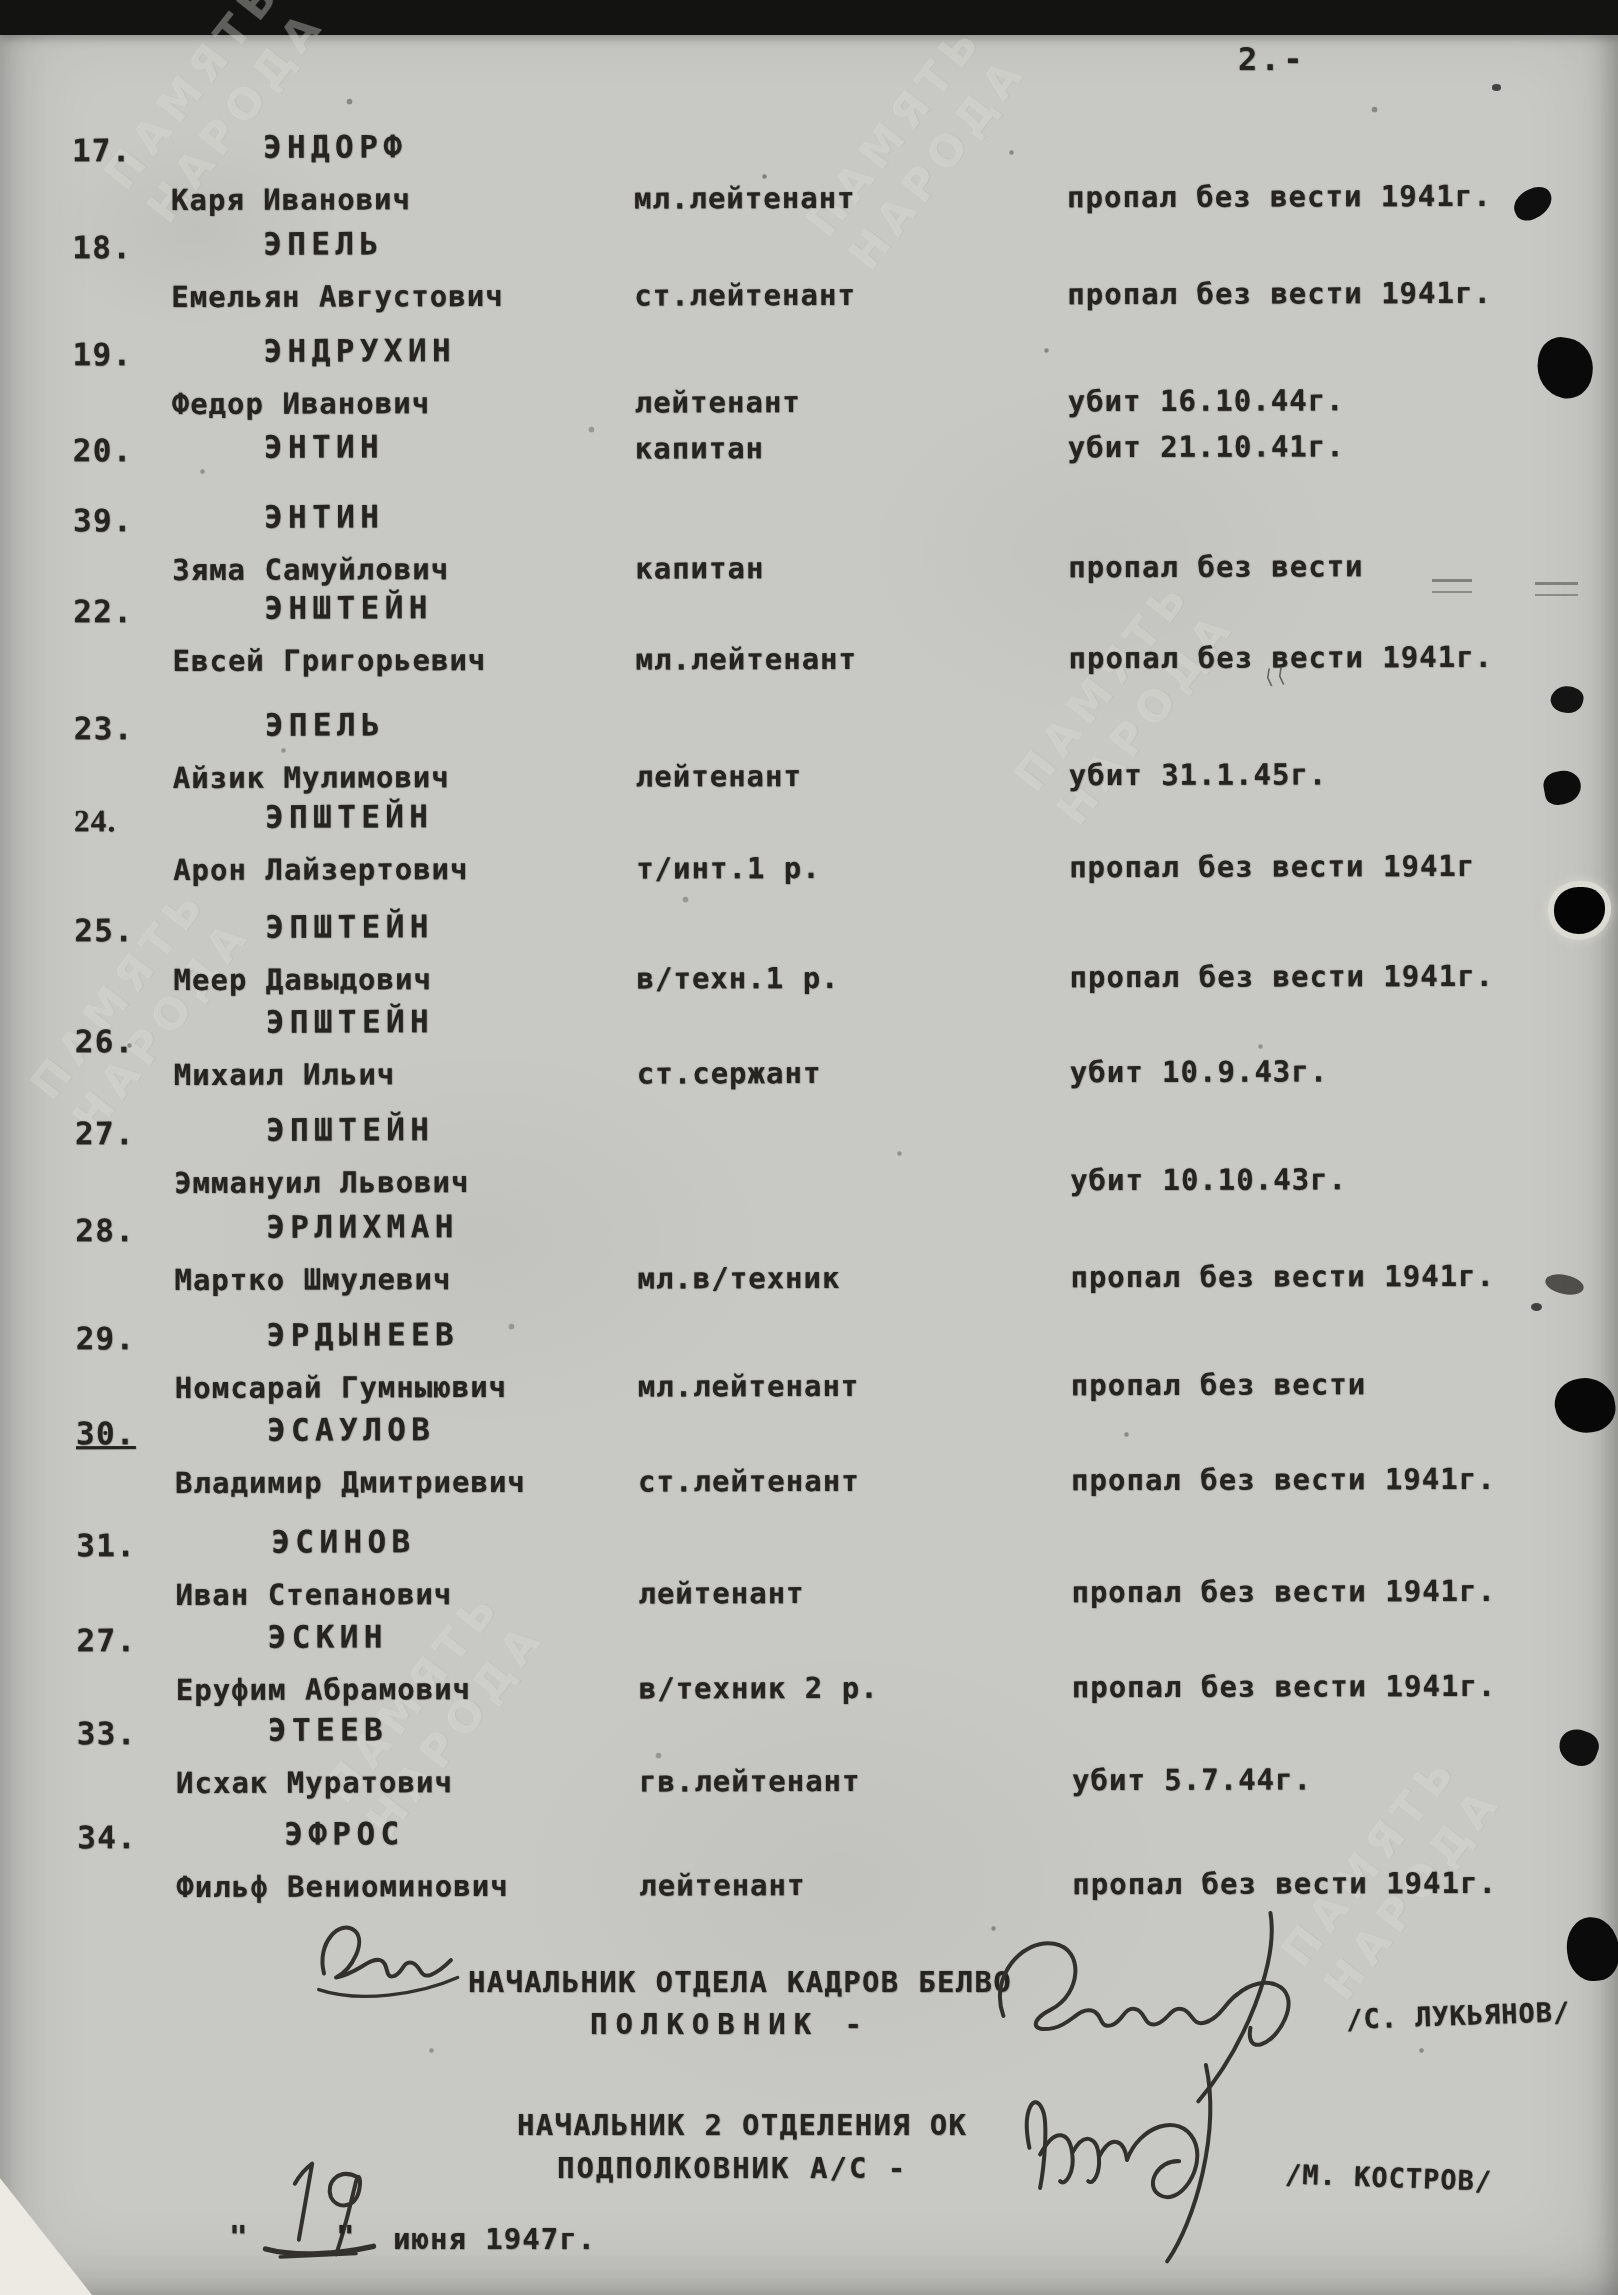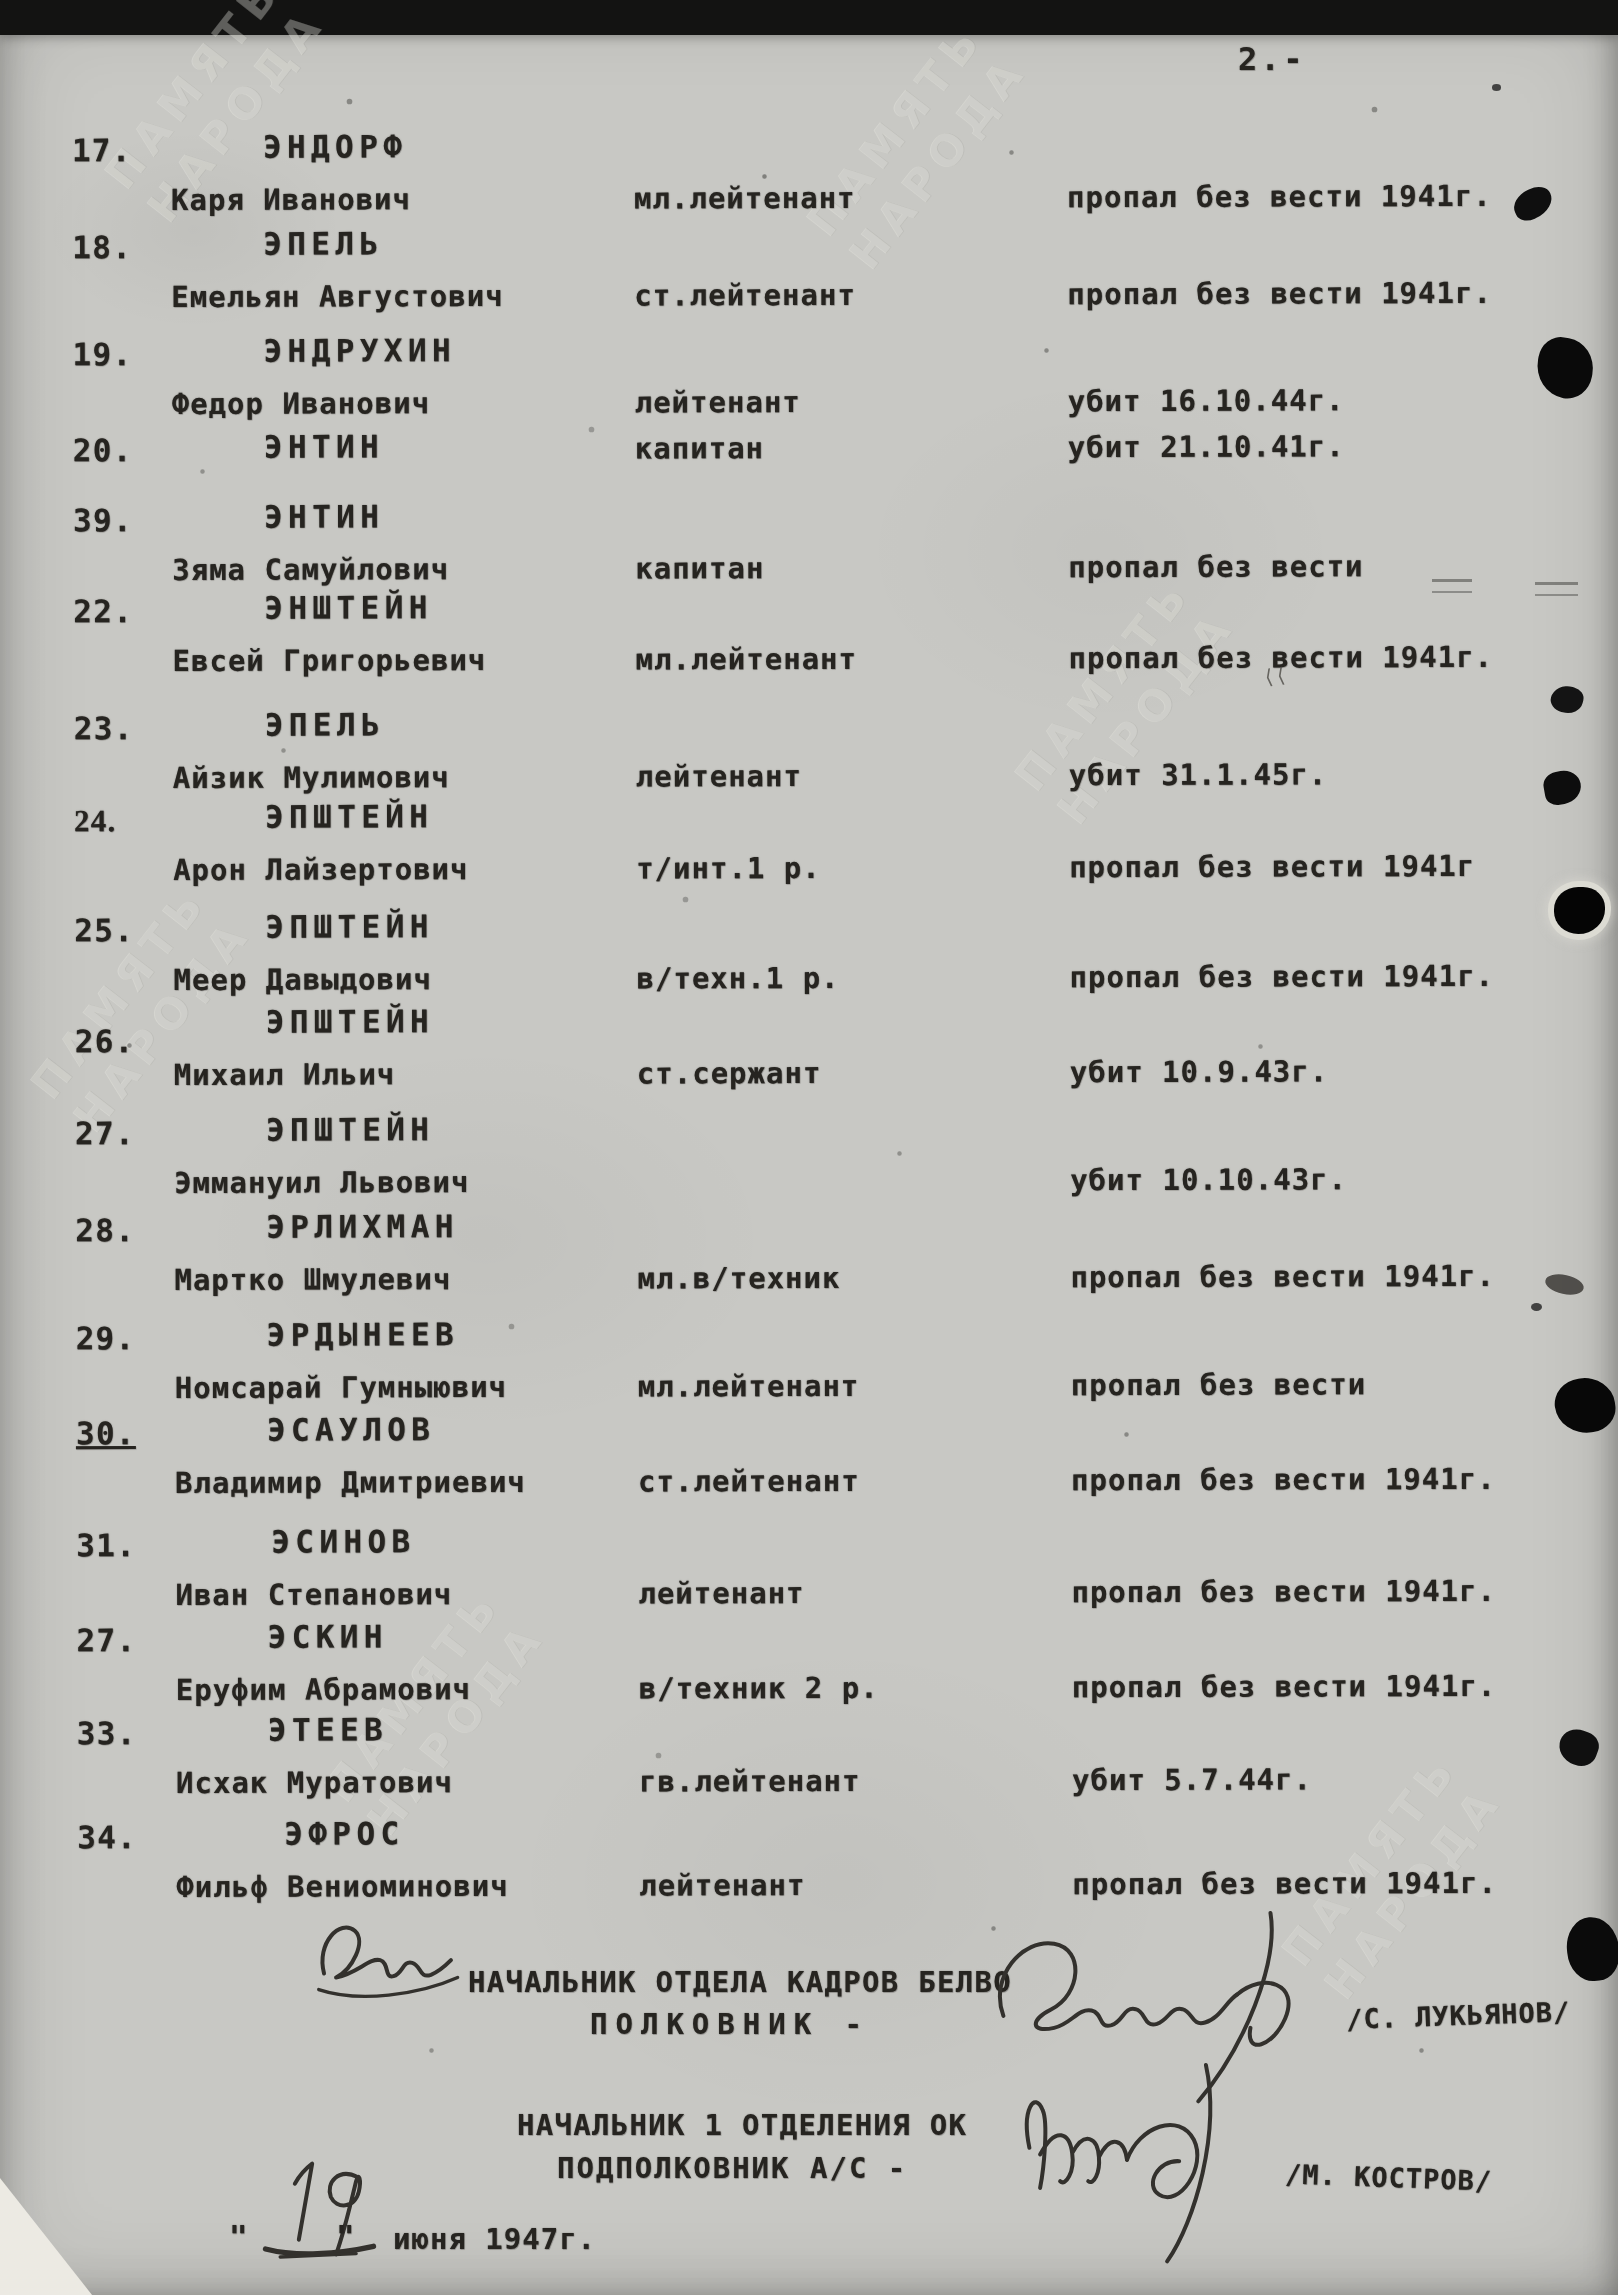--- a/index.html
+++ b/index.html
@@ -212,21 +212,21 @@
         <span class="typed " style="left: 637px; top: 51px;">лейтенант</span>
         <span class="typed " style="left: 1070px; top: 51px;">пропал без вести 1941г.</span>
       </div>
     </div>
 
   <div class="note" style="left:1263px;top:664px;">⟨⟨</div>
 
   <div class="typed" style="left:468px;top:1966px;font-size:29px;letter-spacing:1.3px;">НАЧАЛЬНИК ОТДЕЛА КАДРОВ БЕЛВО</div>
   <div class="typed" style="left:590px;top:2008px;font-size:29px;letter-spacing:8px;">ПОЛКОВНИК -</div>
   <div class="typed" style="left:1346px;top:2000px;font-size:27px;transform:rotate(-2deg);">/С. ЛУКЬЯНОВ/</div>
-  <div class="typed" style="left:517px;top:2109px;font-size:29px;letter-spacing:1.3px;">НАЧАЛЬНИК 1 ОТДЕЛЕНИЯ ОК</div>
+  <div class="typed" style="left:517px;top:2109px;font-size:29px;letter-spacing:1.3px;">НАЧАЛЬНИК 2 ОТДЕЛЕНИЯ ОК</div>
   <div class="typed" style="left:557px;top:2152px;font-size:29px;letter-spacing:2px;">ПОДПОЛКОВНИК А/С -</div>
   <div class="typed" style="left:1285px;top:2162px;font-size:27px;transform:rotate(2deg);">/М. КОСТРОВ/</div>
 
   <svg class="sig" style="position:absolute;left:304px;top:1908px;" width="167" height="107" viewBox="0 0 250 160" aria-label="Зам">
     <path d="M30,98 C18,52 54,16 76,34 C94,50 72,92 48,104 C80,98 98,74 114,78 C128,82 120,106 134,102 C148,98 148,78 162,82 C176,86 172,106 190,100 C202,95 212,86 220,78" stroke-width="6"></path>
     <path d="M22,122 C82,142 172,130 230,104" stroke-width="5"></path>
   </svg>
 
   <svg class="sig" style="position:absolute;left:983px;top:1901px;" width="388" height="207" viewBox="0 0 580 310" aria-label="Василии">
     <path d="M30,172 C8,112 60,56 106,64 C152,72 146,140 102,162 C70,178 70,198 106,190 C132,184 142,160 162,164 C180,168 172,192 192,186 C210,180 210,158 228,162 C244,166 240,190 260,184 C278,178 280,158 298,162 C314,166 312,188 332,182 C354,176 364,150 380,140" stroke-width="6"></path>

